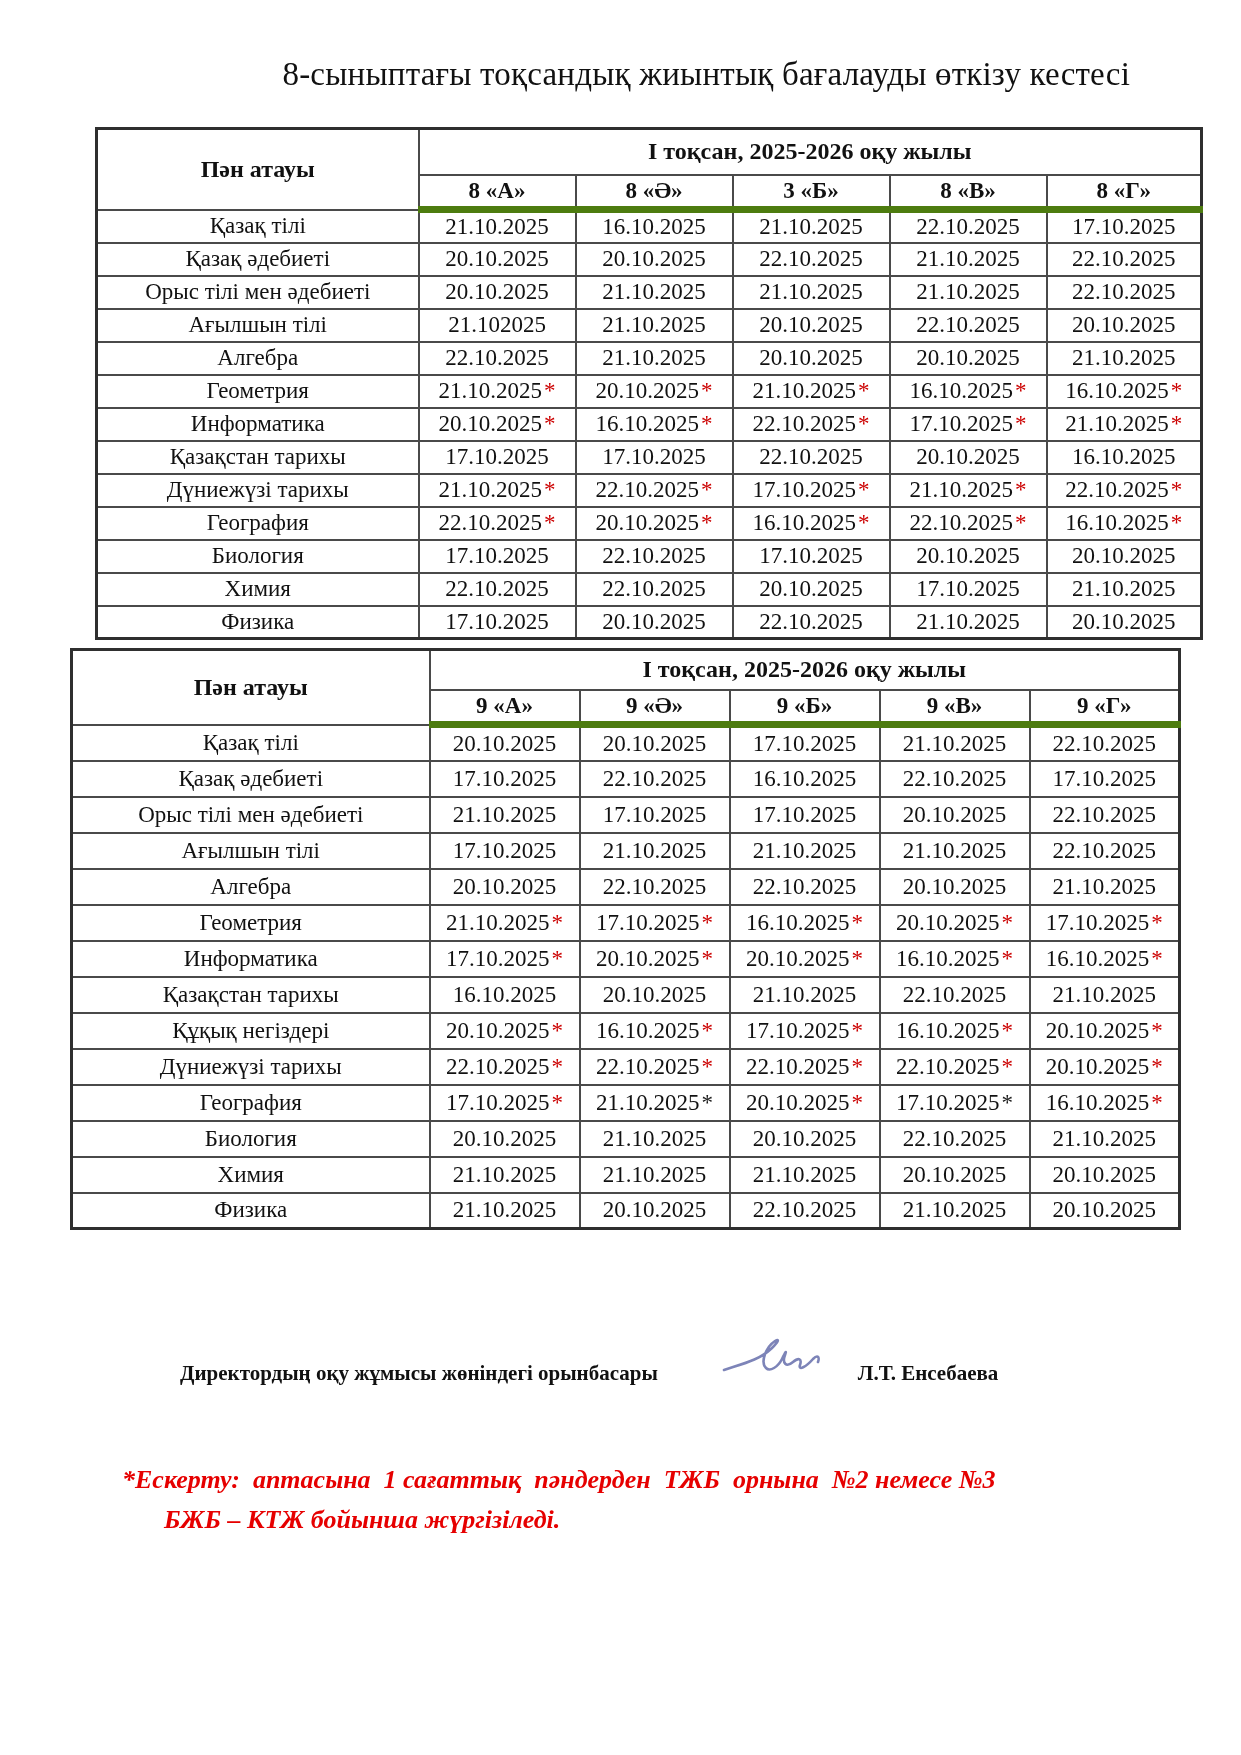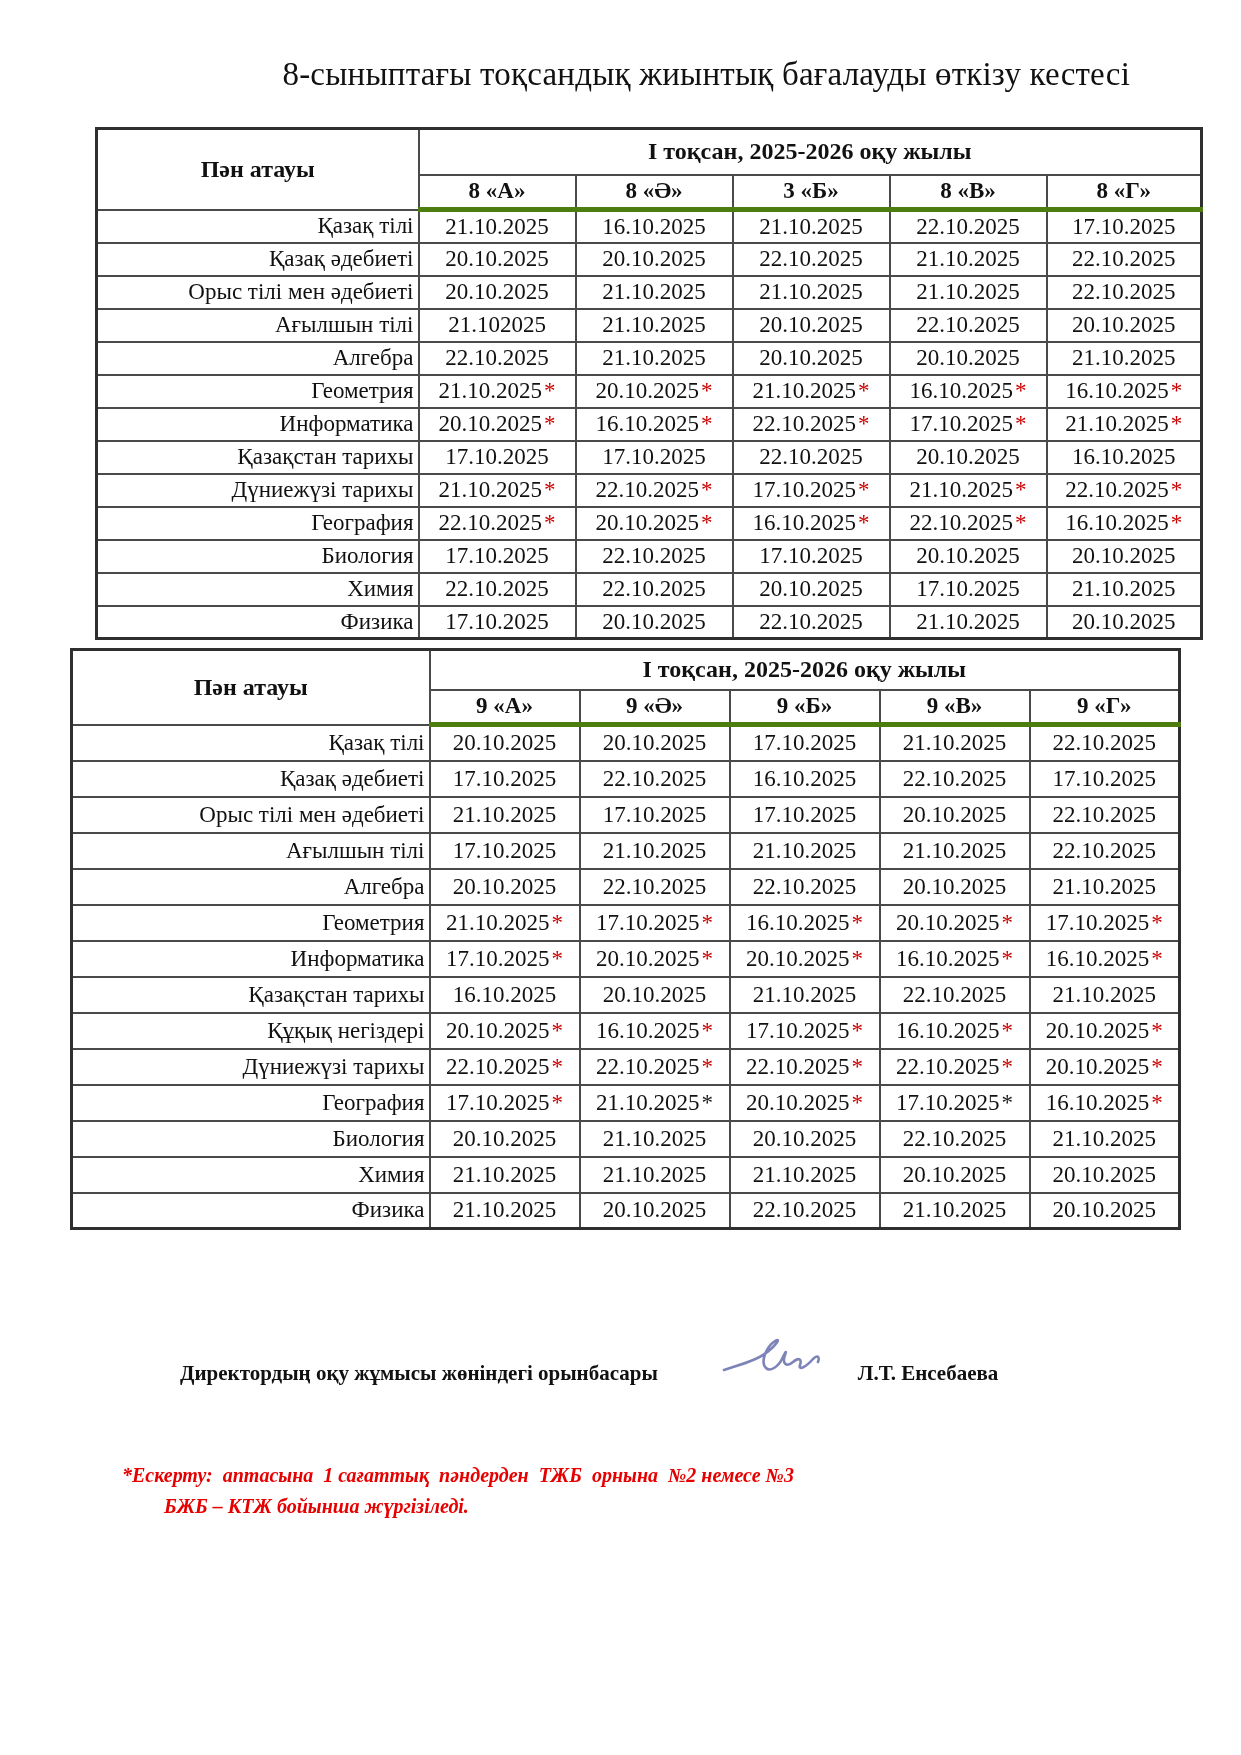--- a/index.html
+++ b/index.html
@@ -36,26 +36,26 @@
     border: 2px solid #4a4a4a;
     padding: 0 4px;
     overflow: hidden;
     white-space: nowrap;
     background: #fff;
   }
   thead th { font-weight: bold; text-align: center; font-size: 24px; }
   thead tr.classes th { font-size: 23px; height: 35px; }
   #table-1 thead tr.main th { height: 46px; }
   #table-2 thead tr.main th { height: 40px; }
-  thead tr.classes th { border-bottom: 5px solid #4d7c0f; margin-left: 37px; }
+  thead tr.classes th { border-bottom: 7px solid #4d7c0f; margin-left: 37px; }
 
   tbody td { font-size: 23px; }
   #table-1 tbody td { height: 33px; }
   #table-2 tbody td { height: 36px; }
-  td.subject { text-align: right; }
+  td.subject { text-align: center; }
   td.date { text-align: center; }
   .star { margin-left: 2px; font-weight: normal; }
   .star.red   { color: var(--star-red, #cc0000); }
   .star.black { color: var(--star-black, #1a1a1a); }
 
   .signature-row {
     margin-top: 104px;
     display: flex;
     align-items: flex-end;
   }
@@ -73,21 +73,21 @@
     font-weight: bold;
     font-size: 21px;
   }
 
   .note {
     margin: 74px 0 0 122px;
     width: 940px;
     color: var(--note-red, #e60000);
     font-weight: bold;
     font-style: italic;
-    font-size: 20px;
+    font-size: 26px;
     line-height: 1.55;
   }
   .note .line { white-space: pre-wrap; }
   .note .line2 { padding-left: 42px; }
 </style>
 </head>
 <body>
 
 <div class="page">
 

